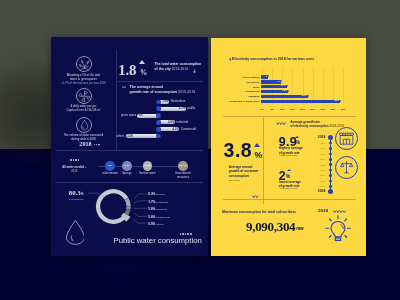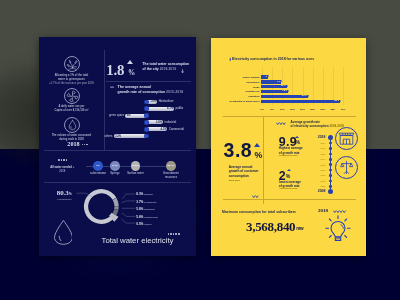--- a/index.html
+++ b/index.html
@@ -14,21 +14,21 @@
              border-radius:50%;
              background:radial-gradient(ellipse at 50% 50%, rgba(20,22,18,0.55) 0%, rgba(20,22,18,0.30) 45%, rgba(20,22,18,0) 72%);
              filter:blur(6px);}
   .bg-shadow2{position:absolute;left:30px;top:150px;width:180px;height:130px;
              border-radius:50%;
              background:radial-gradient(ellipse at 50% 50%, rgba(40,48,120,0.30) 0%, rgba(30,36,96,0.13) 50%, rgba(0,0,51,0) 74%);
              filter:blur(7px);}
   .card{position:absolute;overflow:hidden;}
 
   
-  #blue-card{left:39px;top:37px;width:157px;height:219px;background:#0a0d4a;
+  #blue-card{left:51px;top:37px;width:157px;height:219px;background:#0a0d4a;
              box-shadow:0 2px 8px rgba(0,0,0,0.45);}
   .vline{position:absolute;background:#2b3168;}
   .hline{position:absolute;background:#2b3168;}
 
   .stat-col{position:absolute;left:0;top:0;width:65px;height:110px;}
   .stat-item{position:absolute;left:0;width:65px;text-align:center;}
   .stat-circ{width:14px;height:14px;border:0.55px solid #8d93b8;border-radius:50%;
              margin:0 auto 1.8px auto;position:relative;}
   .stat-circ svg{position:absolute;left:-0.55px;top:-0.55px;}
   .stat-txt{font-size:2.55px;line-height:3.85px;color:#b1b5ce;letter-spacing:0.04px;
@@ -346,21 +346,21 @@
           <div class="d-leg-row"><b>5.6%</b><span>Commercial</span></div>
           <div class="d-leg-row"><b>0.5%</b><span>Others</span></div>
         </div>
       <div class="drop-icon">
         <svg width="18.9" height="24.8" viewBox="0 0 18.9 24.8">
             <path d="M9.45 0.5 C9.45 0.5 0.5 12.1 0.5 17.4 C0.5 21.5 4.5 24.3 9.45 24.3 C14.4 24.3 18.4 21.5 18.4 17.4 C18.4 12.1 9.45 0.5 9.45 0.5 Z" fill="none" stroke="#aeb2c8" stroke-width="0.85" stroke-linejoin="round"></path>
             <path d="M5.2 16.2 C5.2 18.3 5.9 19.8 7.1 20.8" fill="none" stroke="#aeb2c8" stroke-width="0.85" stroke-linecap="round"></path>
           </svg>
       </div>
     </div>
-    <div class="bc-footer">Total water electricity</div>
+    <div class="bc-footer">Public water consumption</div>
     <div class="bc-footer-dots">
         <i></i>
         <i></i>
         <i></i>
         <i></i>
         <i></i>
       </div>
   </div>
 
   <div class="card" id="yellow-card">
@@ -517,21 +517,21 @@
         </svg>
     </div>
 
     <div class="yc-foot-lbl">Maximum consumption for total subscribers</div>
     <div class="yc-foot-yr">2018</div>
     <div class="yc-foot-arrows">
       <svg width="14" height="4" viewBox="0 0 14 4">
           <path d="M0.4 0.6 L1.7 2.6 L3 0.6 M3.6 0.6 L4.9 2.6 L6.2 0.6 M6.8 0.6 L8.1 2.6 L9.4 0.6 M10 0.6 L11.3 2.6 L12.6 0.6" fill="none" stroke="#2340b8" stroke-width="0.85"></path>
         </svg>
     </div>
-    <div class="yc-big"><span>3,568,840</span><small>mw</small></div>
+    <div class="yc-big"><span>9,090,304</span><small>mw</small></div>
     <div class="bulb">
       <svg width="26" height="30" viewBox="0 0 26 30">
           <g fill="none" stroke="#2340b8" stroke-width="1.1" stroke-linecap="round">
             <path d="M13 6.5 C9 6.5 6 9.5 6 13.2 C6 15.8 7.4 17.4 8.7 18.9 C9.6 20 10.1 20.8 10.2 21.8 H15.8 C15.9 20.8 16.4 20 17.3 18.9 C18.6 17.4 20 15.8 20 13.2 C20 9.5 17 6.5 13 6.5 Z"></path>
             <path d="M10.3 22.9 H15.7 V25.4 H10.3 Z"></path>
             <path d="M13 0.9 V3.6 M4.4 4 L6.2 5.9 M21.6 4 L19.8 5.9 M0.9 13.2 H3.5 M22.5 13.2 H25.1 M4.4 22.4 L6.2 20.5 M21.6 22.4 L19.8 20.5"></path>
             <path d="M15.9 9.7 C17.4 10.4 18.2 11.7 18.3 13.3" stroke-width="0.9"></path>
           </g>
         </svg>
     </div>

